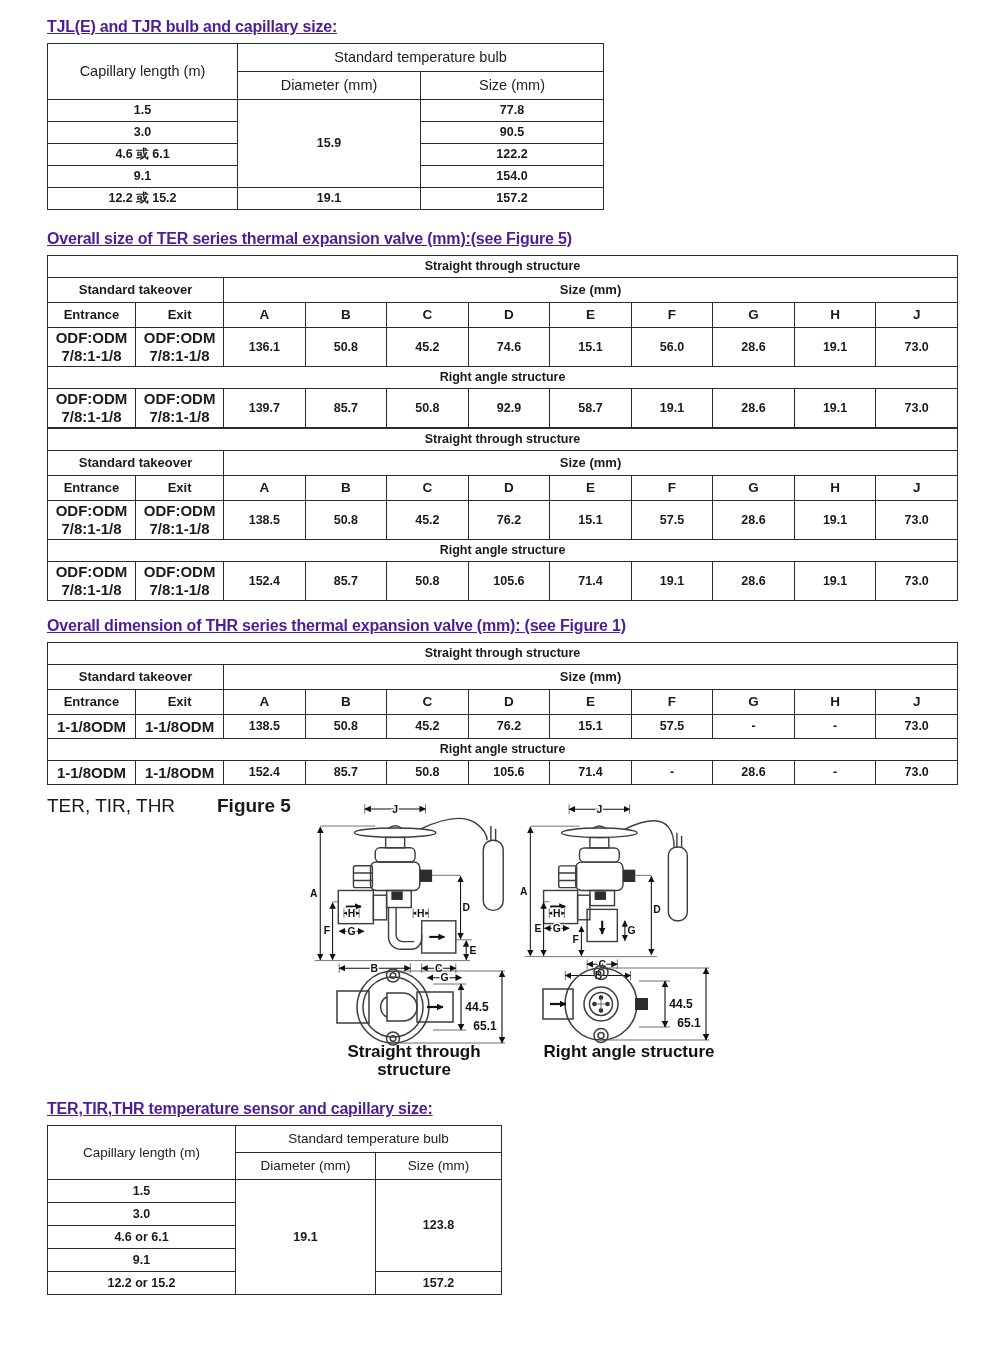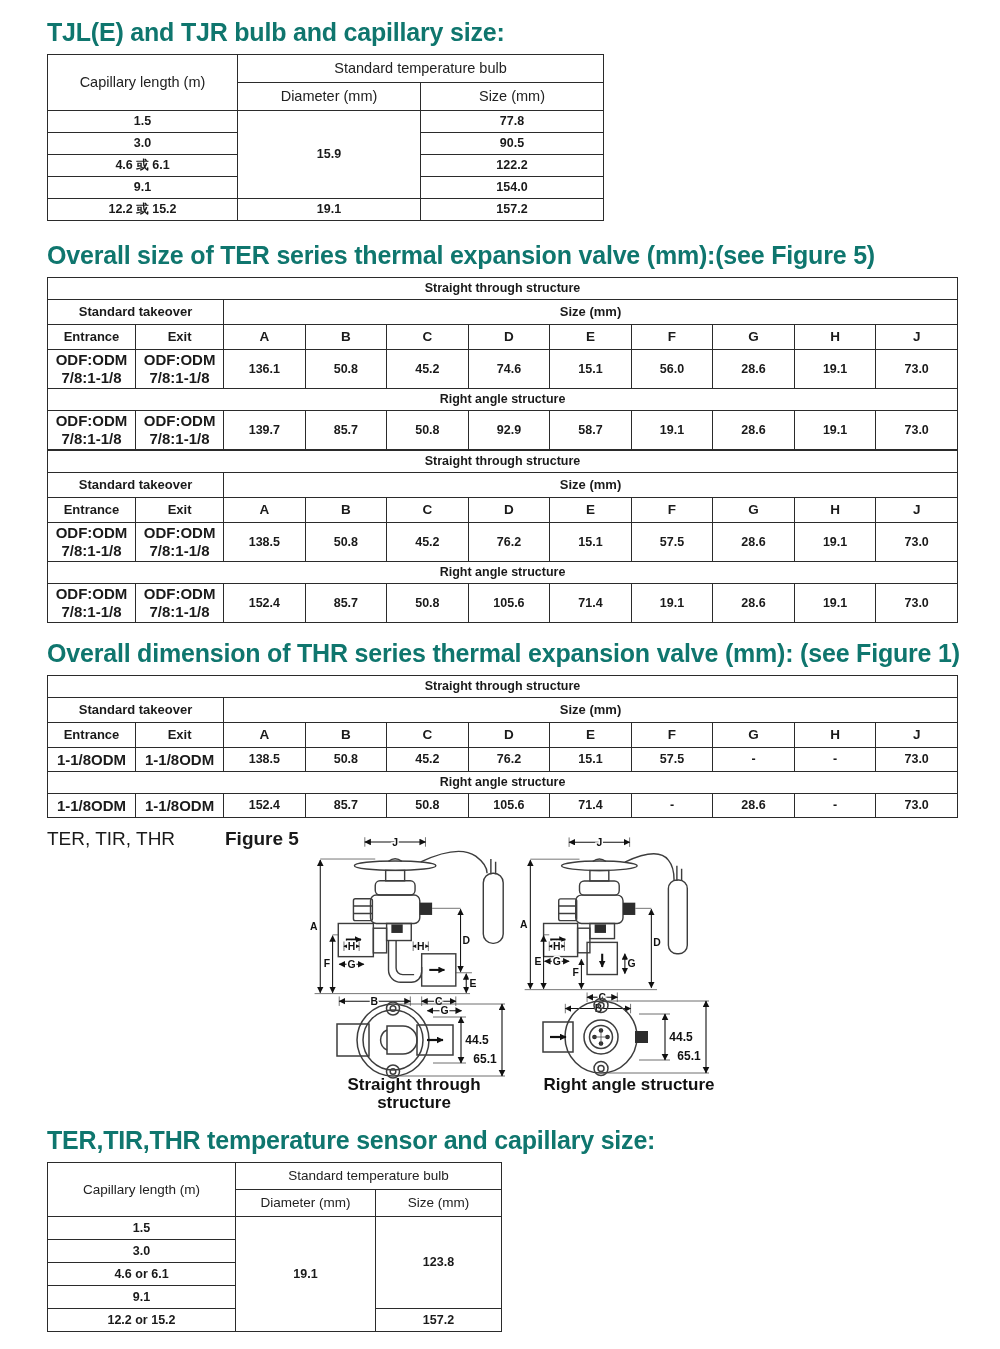--- a/index.html
+++ b/index.html
@@ -1,18 +1,18 @@
 <!DOCTYPE html>
 <html><head>
 <meta charset="utf-8">
 <style>
   html,body{margin:0;padding:0;background:#fff;}
   body{width:1000px;height:1349px;font-family:"Liberation Sans",sans-serif;color:#1a1a1a;overflow:hidden;}
   .page{padding:18px 0 0 47px;width:953px;}
-  h1.sec{font-size:25px;font-weight:700;color:#0f766e;margin:0 0 7px 0;letter-spacing:-0.2px;}
+  h1.sec{font-size:16px;font-weight:700;color:#4c1d95;margin:0 0 7px 0;letter-spacing:-0.2px;text-decoration:underline;}
   h1.sp{margin-top:16px;}
   table{border-collapse:collapse;table-layout:fixed;}
   td{border:1.6px solid #2b2b2b;text-align:center;vertical-align:middle;padding:1px 2px;line-height:1.15;}
   
   .bulb-table{width:556px;}
   .bulb-table td.hd{font-size:14.5px;font-weight:400;height:25px;color:#222;}
   .bulb-table td.val{font-size:12.5px;font-weight:700;height:19px;}
   .sensor-table{width:454px;}
   .sensor-table td.hd{font-size:13.5px;font-weight:400;height:24px;color:#222;}
   .sensor-table td.val{font-size:12.5px;font-weight:700;height:20px;}
@@ -22,21 +22,21 @@
   .dim-table td.band{height:19px;font-size:12.5px;}
   .dim-table td.head{height:22px;font-size:13px;}
   .dim-table td.letter{height:22px;font-size:13.5px;}
   .dim-table td.fit{font-size:15px;line-height:1.2;}
   .dim-table tr.two td{height:36px;}
   .dim-table tr.one td{height:21px;}
   .dim-table tr.one td.fit{font-size:15px;}
   
   .figure-block{position:relative;width:920px;height:293px;margin-top:8px;}
   .fig-series{position:absolute;left:0;top:2px;font-size:19px;font-weight:400;}
-  .fig-label{position:absolute;left:178px;top:2px;font-size:19px;font-weight:700;}
+  .fig-label{position:absolute;left:170px;top:2px;font-size:19px;font-weight:700;}
   .fig-caption{position:absolute;font-size:17px;font-weight:700;text-align:center;line-height:1.08;color:#111;}
   .cap-left{left:252px;top:250px;width:230px;}
   .cap-left span{display:block;max-width:170px;margin:0 auto;}
   .cap-right{left:452px;top:250px;width:260px;}
   .v-svg{position:absolute;}
   
   .s{fill:none;stroke:#3d3d3d;stroke-width:1.5;}
   .sf{fill:#2d2d2d;stroke:none;}
   .flow{stroke:#111;stroke-width:2.2;}
   .dim{stroke:#111;stroke-width:1.1;}
@@ -453,21 +453,21 @@
       <text class="dl dln" x="142" y="45">44.5</text>
       <text class="dl dln" x="150" y="64">65.1</text>
     </svg>
 
     <div class="fig-caption cap-left">
       <span>Straight through structure</span>
     </div>
     <div class="fig-caption cap-right">Right angle structure</div>
   </div>
 
-  <h1 class="sec" style="margin-top:7px">TER,TIR,THR temperature sensor and capillary size:</h1>
+  <h1 class="sec" style="margin-top:14px">TER,TIR,THR temperature sensor and capillary size:</h1>
   <table class="bulb-table sensor-table">
     <colgroup>
         <col style="width:188px">
         <col style="width:140px">
         <col style="width:126px">
       </colgroup>
     <tbody>
         <tr>
       <td class="hd" rowspan="2">Capillary length (m)</td>
       <td class="hd" colspan="2">Standard temperature bulb</td>

